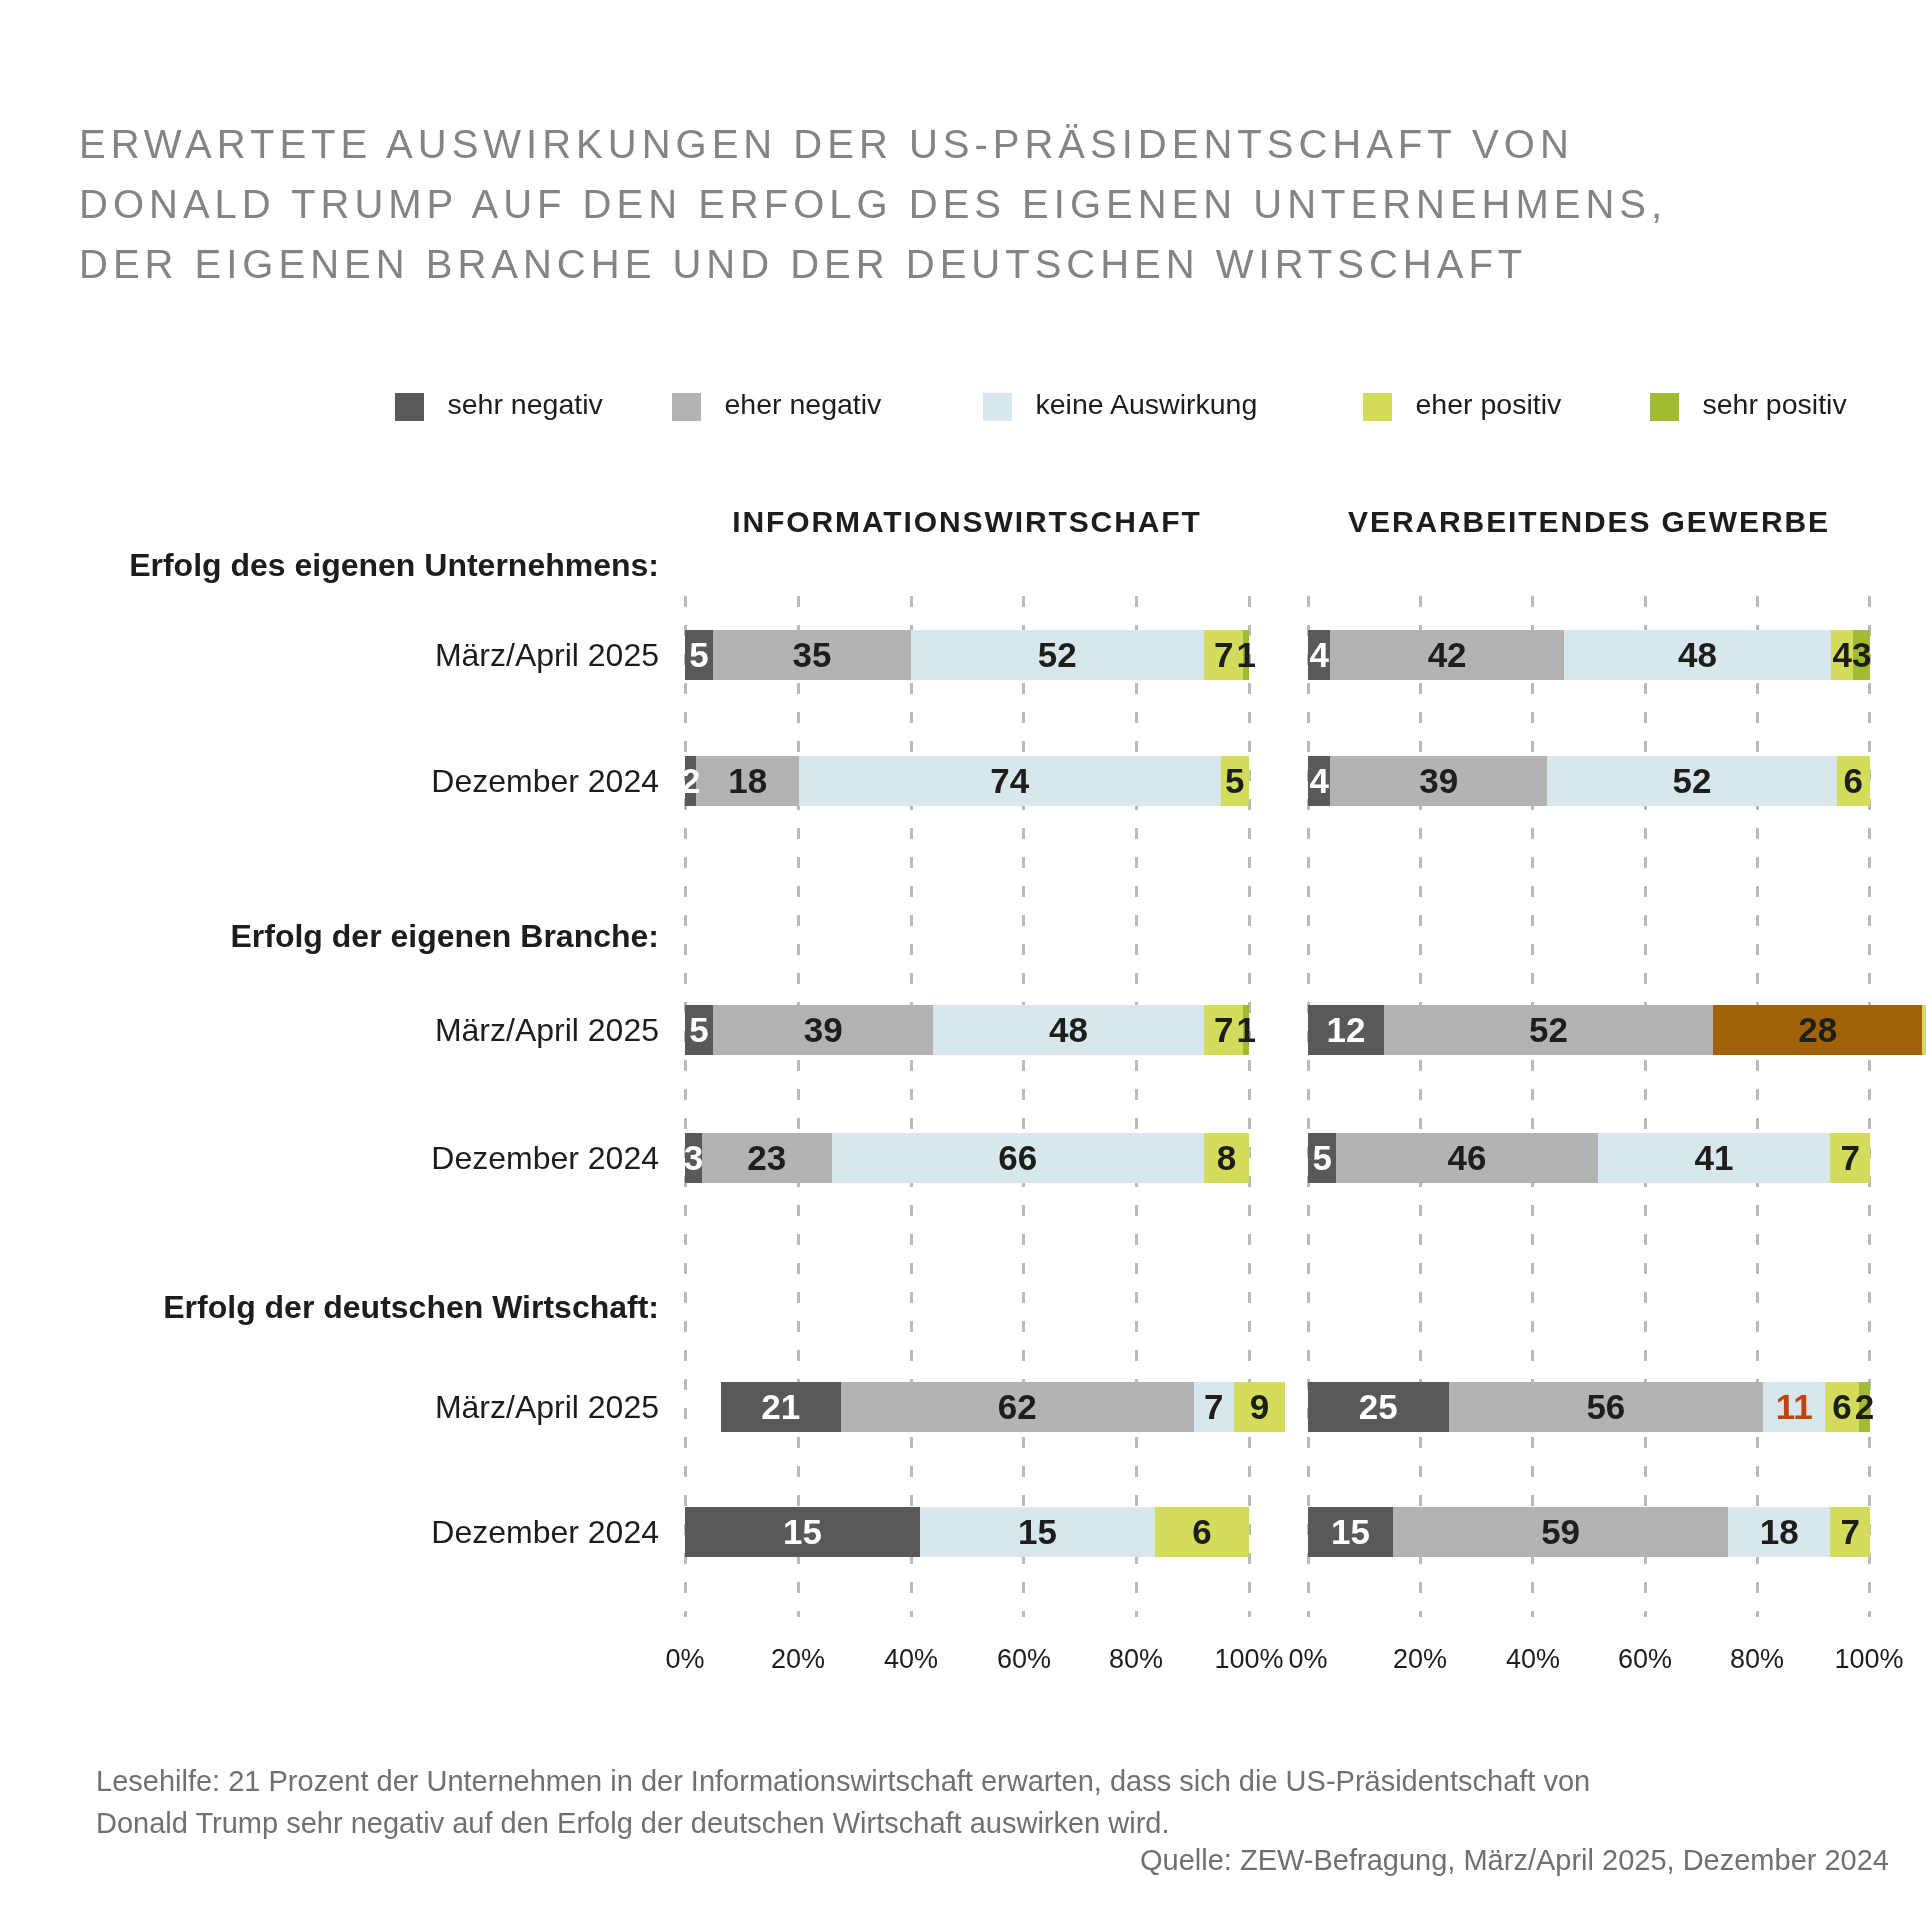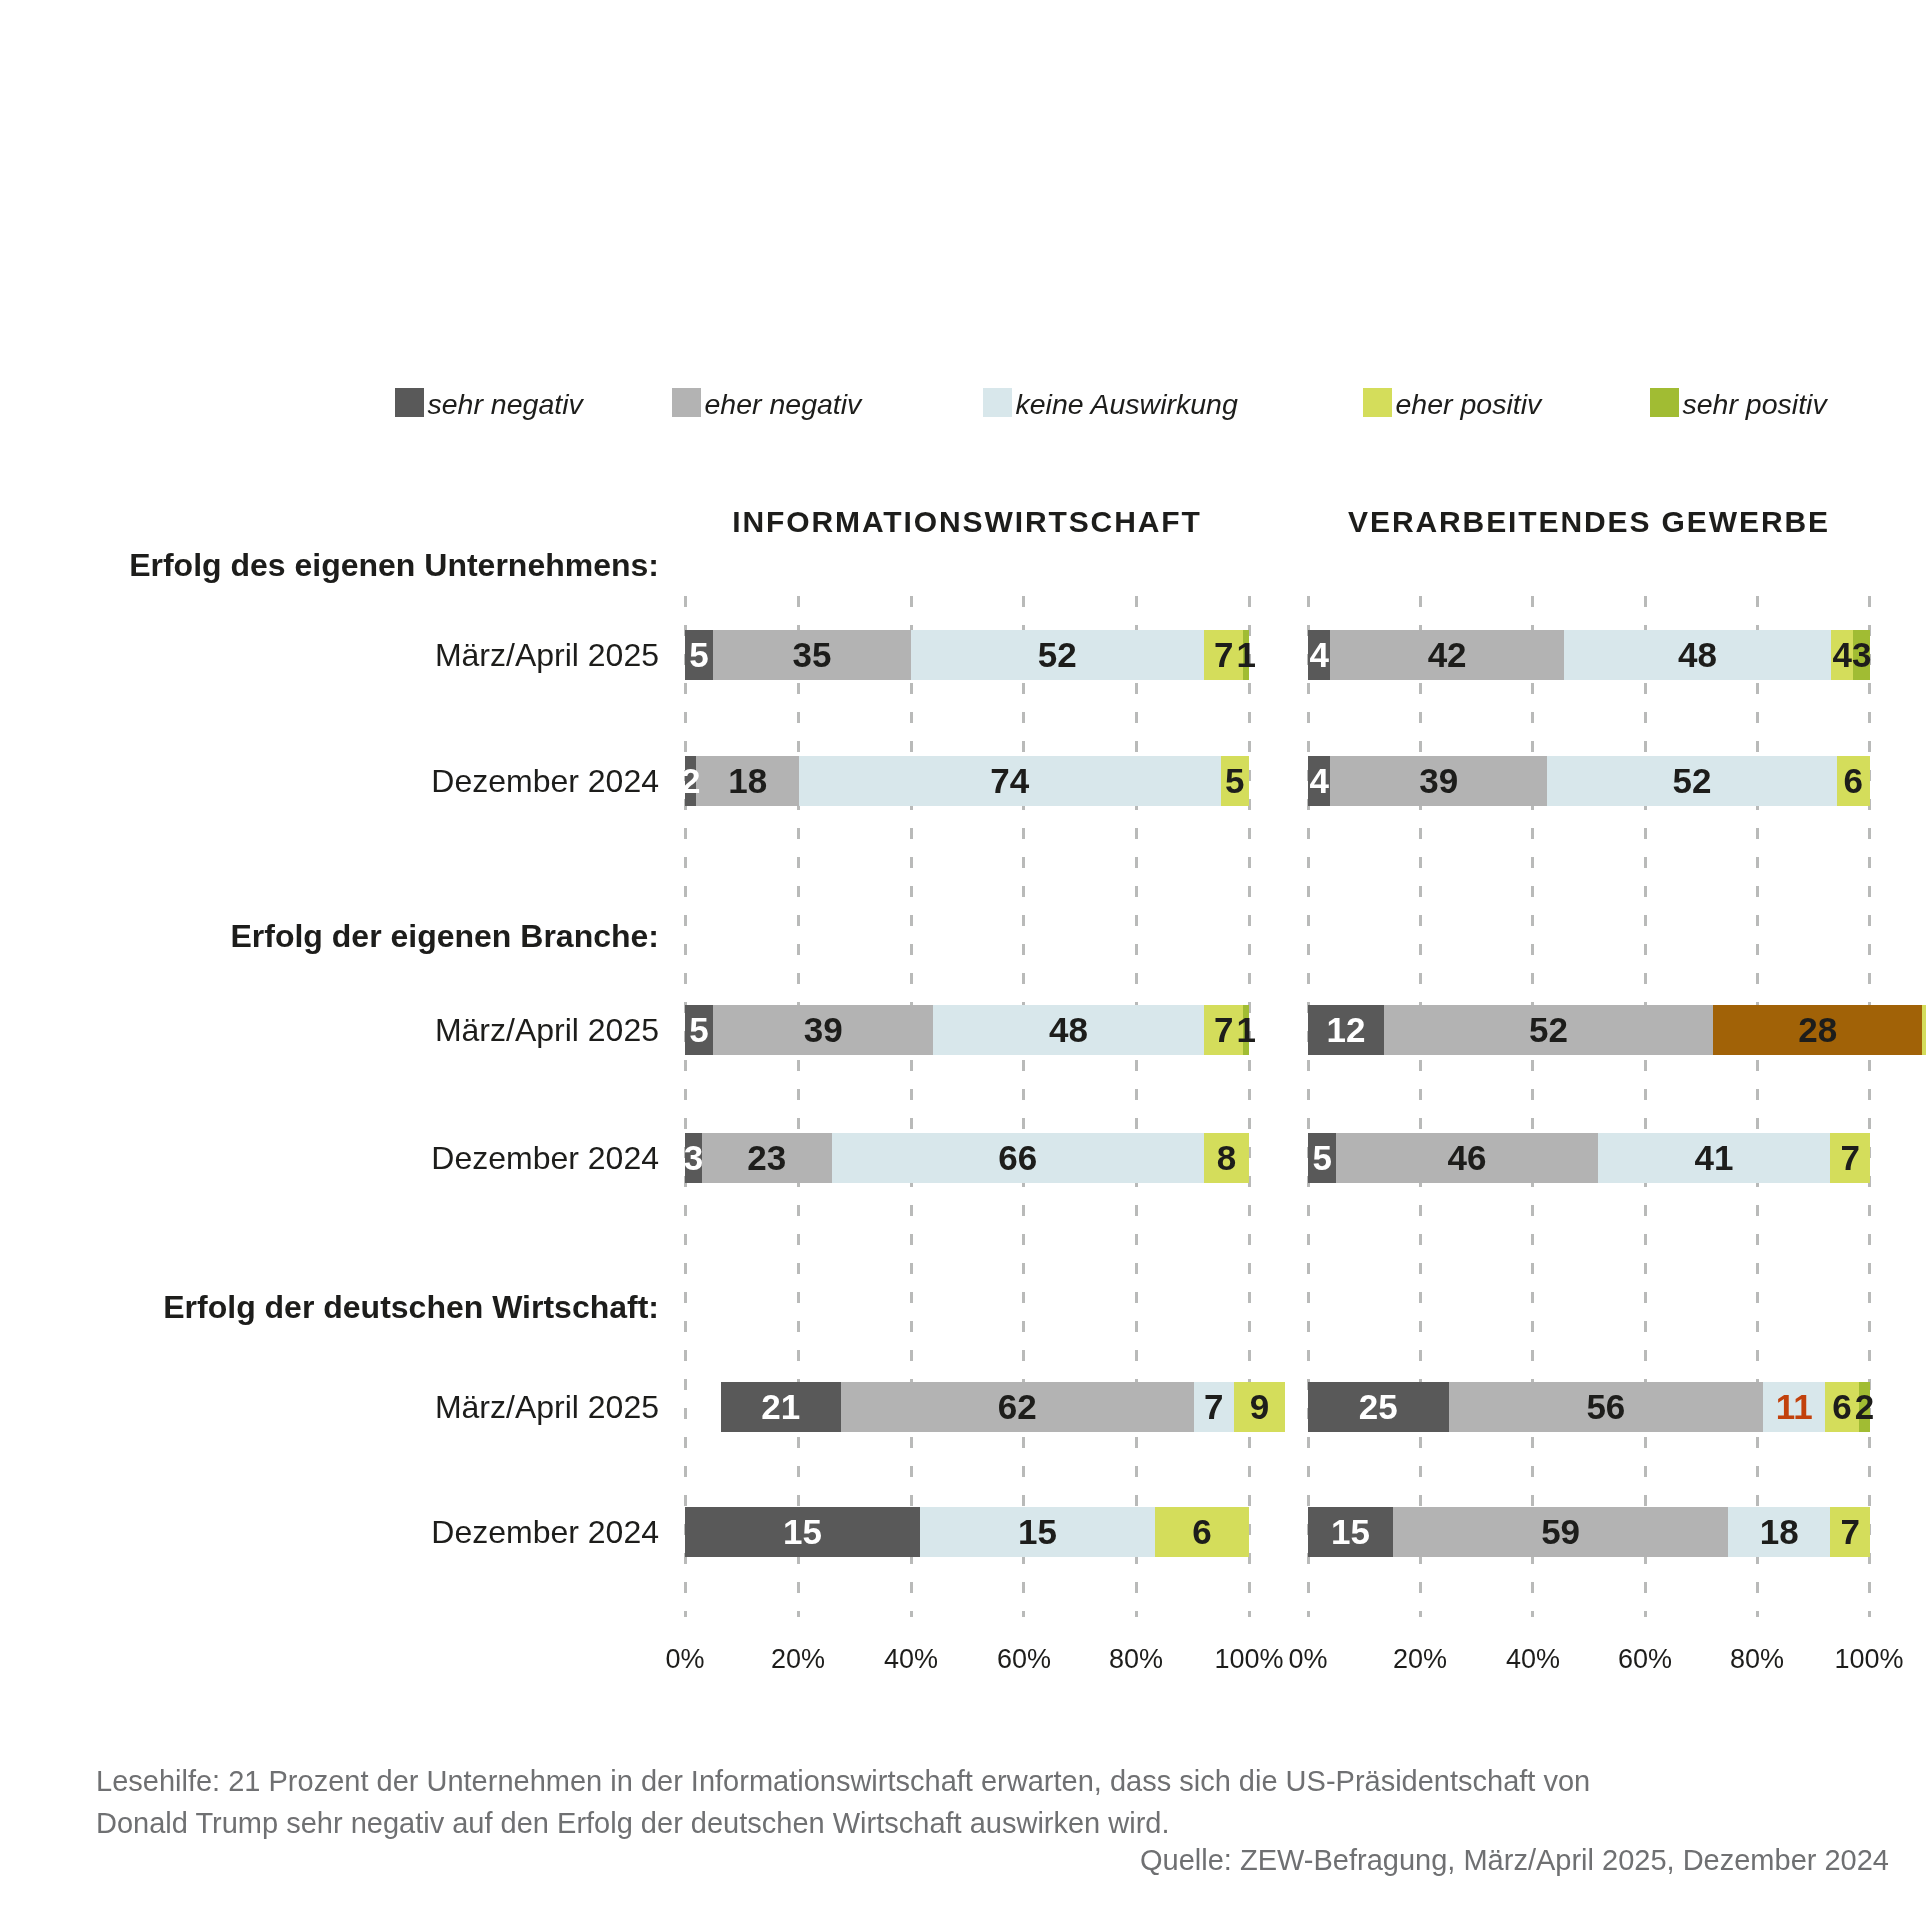--- a/index.html
+++ b/index.html
@@ -5,21 +5,21 @@
   html,body{margin:0;padding:0;background:#ffffff;}
   #canvas{
     position:relative;width:1926px;height:1926px;background:#ffffff;
     font-family:"Liberation Sans",sans-serif;color:#1d1d1b;overflow:hidden;
   }
   .title{
     position:absolute;left:79px;top:114px;
     color:#828487;font-size:40px;line-height:60px;letter-spacing:5px;font-weight:400;
     white-space:nowrap;
   }
-  .legend-item{position:absolute;top:388px;display:flex;align-items:flex-start;gap:4px;font-size:28.5px;font-style:italic;}
+  .legend-item{position:absolute;top:388px;display:flex;align-items:flex-end;gap:24px;font-size:28.5px;}
   .legend-swatch{width:28.5px;height:28.5px;display:inline-block;flex:none;}
   .panel-header{position:absolute;top:505px;font-size:30px;font-weight:700;letter-spacing:1.9px;text-align:center;white-space:nowrap;}
   .gridline{
     position:absolute;top:596px;height:1021px;width:2.7px;
     background:repeating-linear-gradient(180deg,#b9bab9 0 10.8px,transparent 10.8px 29px);
   }
   .bar{position:absolute;height:50px;display:flex;}
   .seg{position:relative;height:100%;min-width:0;}
   .seg-label{
     position:absolute;left:50%;top:50%;transform:translate(-50%,-50%);
@@ -28,20 +28,25 @@
   .section-label{position:absolute;left:58px;width:601px;text-align:right;font-weight:700;font-size:32px;white-space:nowrap;}
   .row-label{position:absolute;left:58px;width:601px;text-align:right;font-size:32px;line-height:40px;white-space:nowrap;}
   .tick-label{position:absolute;top:1644px;transform:translateX(-50%);font-size:27px;}
   .footnote{position:absolute;left:96px;top:1760px;color:#6f7072;font-size:29px;line-height:42px;white-space:nowrap;}
   .source{position:absolute;right:37px;top:1844px;color:#6f7072;font-size:29px;text-align:right;white-space:nowrap;}
 </style>
 </head>
 <body>
 
 <div id="canvas">
+  <div class="title">
+    <div>ERWARTETE AUSWIRKUNGEN DER US-PRÄSIDENTSCHAFT VON</div>
+    <div>DONALD TRUMP AUF DEN ERFOLG DES EIGENEN UNTERNEHMENS,</div>
+    <div>DER EIGENEN BRANCHE UND DER DEUTSCHEN WIRTSCHAFT</div>
+  </div>
 
   <div class="footnote">
     <div>Lesehilfe: 21 Prozent der Unternehmen in der Informationswirtschaft erwarten, dass sich die US-Präsidentschaft von</div>
     <div>Donald Trump sehr negativ auf den Erfolg der deutschen Wirtschaft auswirken wird.</div>
   </div>
   <div class="source">Quelle: ZEW-Befragung, März/April 2025, Dezember 2024</div>
 <div class="legend-item" style="left: 395px;">
       <span class="legend-swatch" style="background: rgb(89, 89, 89);"></span>
       <span class="legend-label">sehr negativ</span>
     </div>

